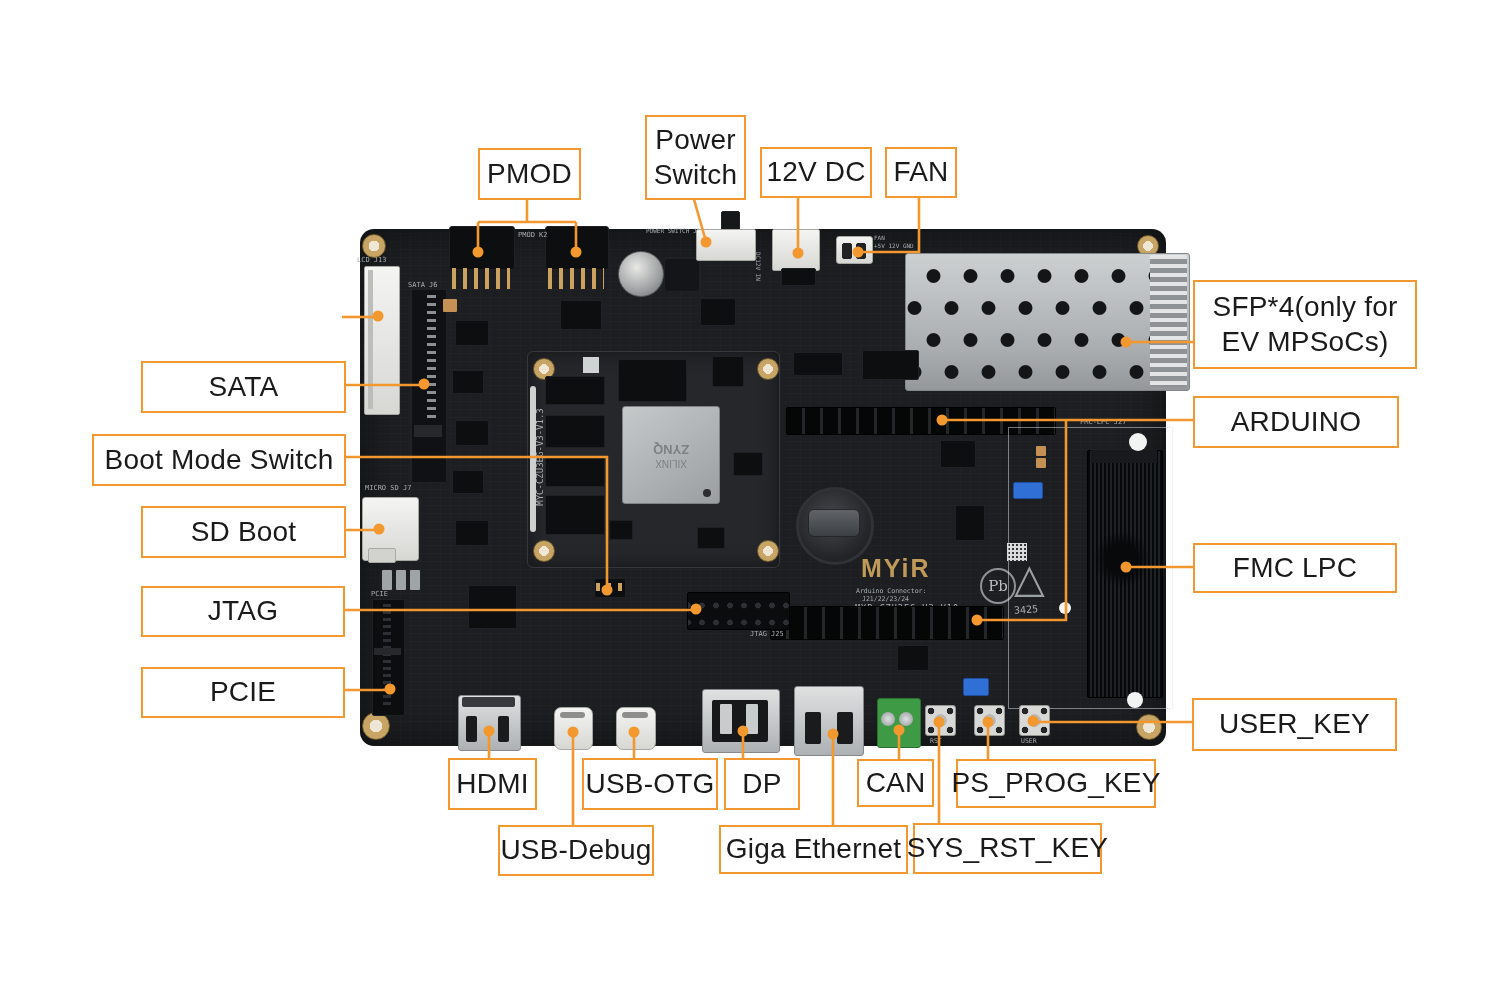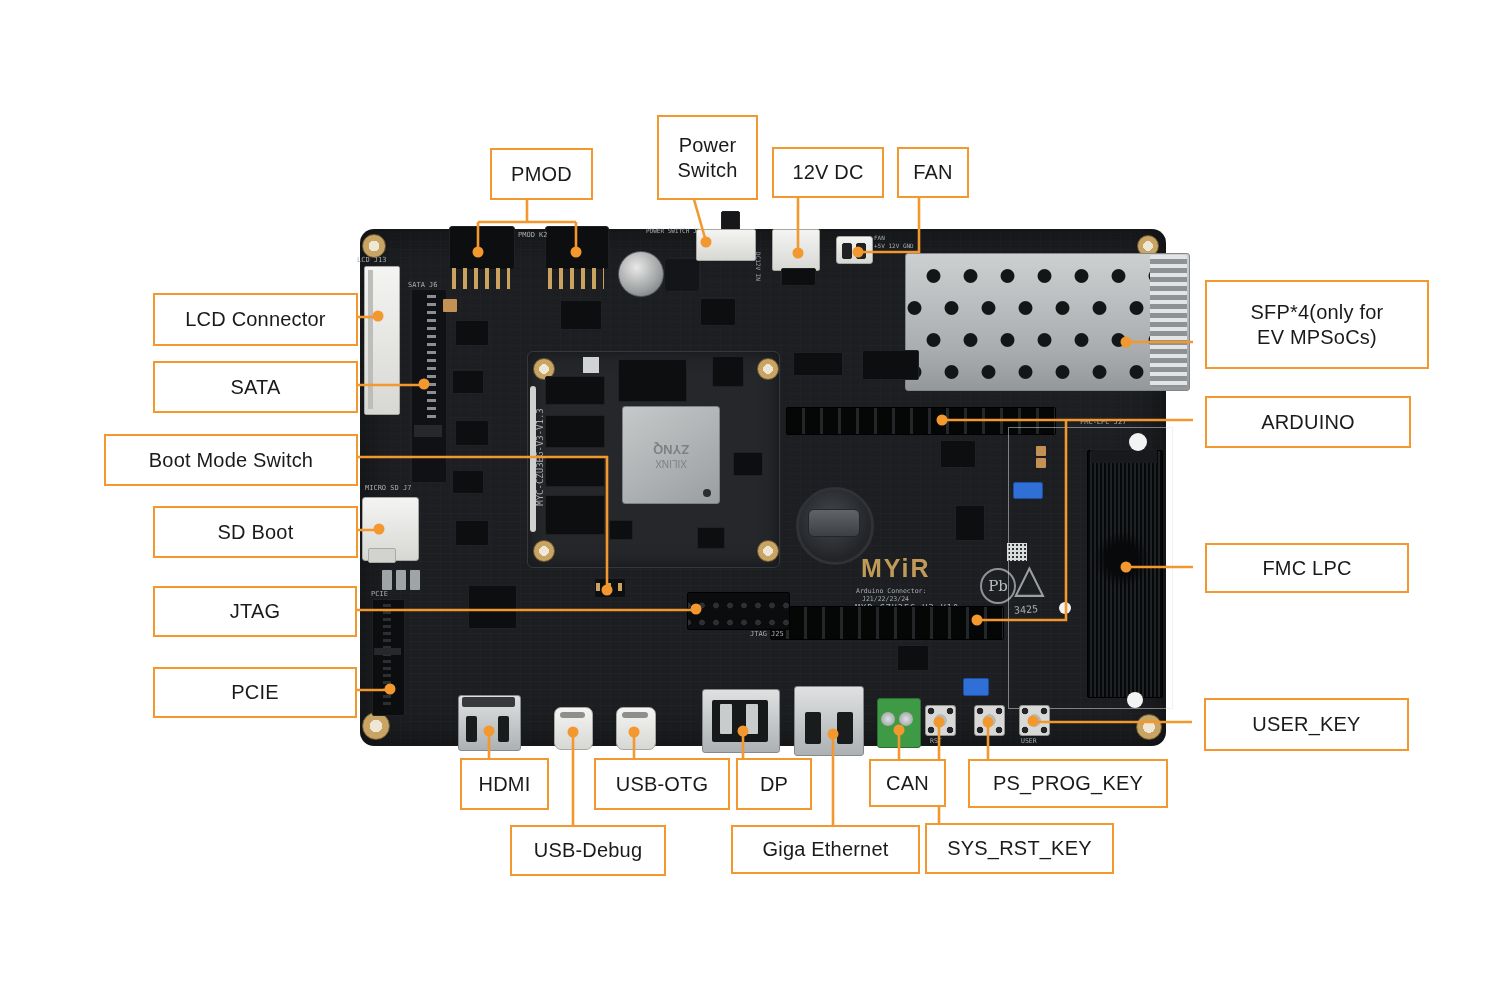--- a/index.html
+++ b/index.html
@@ -18,21 +18,21 @@
   .whitedot{position:absolute;border-radius:50%;background:#f2f3f3;}
   .chip{position:absolute;background:#0d0e10;border:1px solid #1f2124;border-radius:2px;}
   .cap{position:absolute;background:#9fa4a6;border-radius:1px;}
   .tan{position:absolute;background:#c49054;border-radius:1px;}
   .silk{position:absolute;color:var(--silk);font-family:"DejaVu Sans Mono",monospace;white-space:nowrap;}
   .silver{background:linear-gradient(180deg,#dfe1e1,#adb1b3);border:1px solid #85898c;}
   .white-conn{background:linear-gradient(180deg,#f4f4f2,#d7d7d4);border:1px solid #a7a7a3;}
   
   .callout{position:absolute;background:#fff;border:2.5px solid var(--accent);
     display:flex;flex-direction:column;align-items:center;justify-content:center;
-    font-size:20px;color:#1a1a1a;text-align:center;line-height:1.22;z-index:6;letter-spacing:.2px;margin-left:12px;}
+    font-size:28px;color:#1a1a1a;text-align:center;line-height:1.22;z-index:6;letter-spacing:.2px;}
   svg.leaders{position:absolute;left:0;top:0;z-index:5;}
   svg.leaders path{fill:none;stroke:var(--accent);stroke-width:2.6px;}
   svg.leaders circle{fill:var(--accent);}
   
   .sfp-cage{position:absolute;left:905px;top:253px;width:283px;height:136px;
     background:linear-gradient(180deg,#cdd0d1,#a9adaf 70%,#94989a);border:1px solid #83878a;border-radius:3px;}
   .sfp-holes{position:absolute;left:905px;top:253px;width:245px;height:134px;
     background-image:
       radial-gradient(circle,#141517 6.4px,rgba(0,0,0,0) 7.4px),
       radial-gradient(circle,#141517 6.4px,rgba(0,0,0,0) 7.4px);
@@ -289,23 +289,20 @@
   <div class="callout" style="left:645px;top:115px;width:97px;height:81px">
     <span>Power</span>
     <span>Switch</span>
     </div>
   <div class="callout" style="left:760px;top:147px;width:108px;height:47px">
     <span>12V DC</span>
     </div>
   <div class="callout" style="left:885px;top:147px;width:68px;height:47px">
     <span>FAN</span>
     </div>
-  <div class="callout" style="left:141px;top:293px;width:201px;height:49px">
-    <span>LCD Connector</span>
-    </div>
   <div class="callout" style="left:141px;top:361px;width:201px;height:48px">
     <span>SATA</span>
     </div>
   <div class="callout" style="left:92px;top:434px;width:250px;height:48px">
     <span>Boot Mode Switch</span>
     </div>
   <div class="callout" style="left:141px;top:506px;width:201px;height:48px">
     <span>SD Boot</span>
     </div>
   <div class="callout" style="left:141px;top:586px;width:200px;height:47px">

